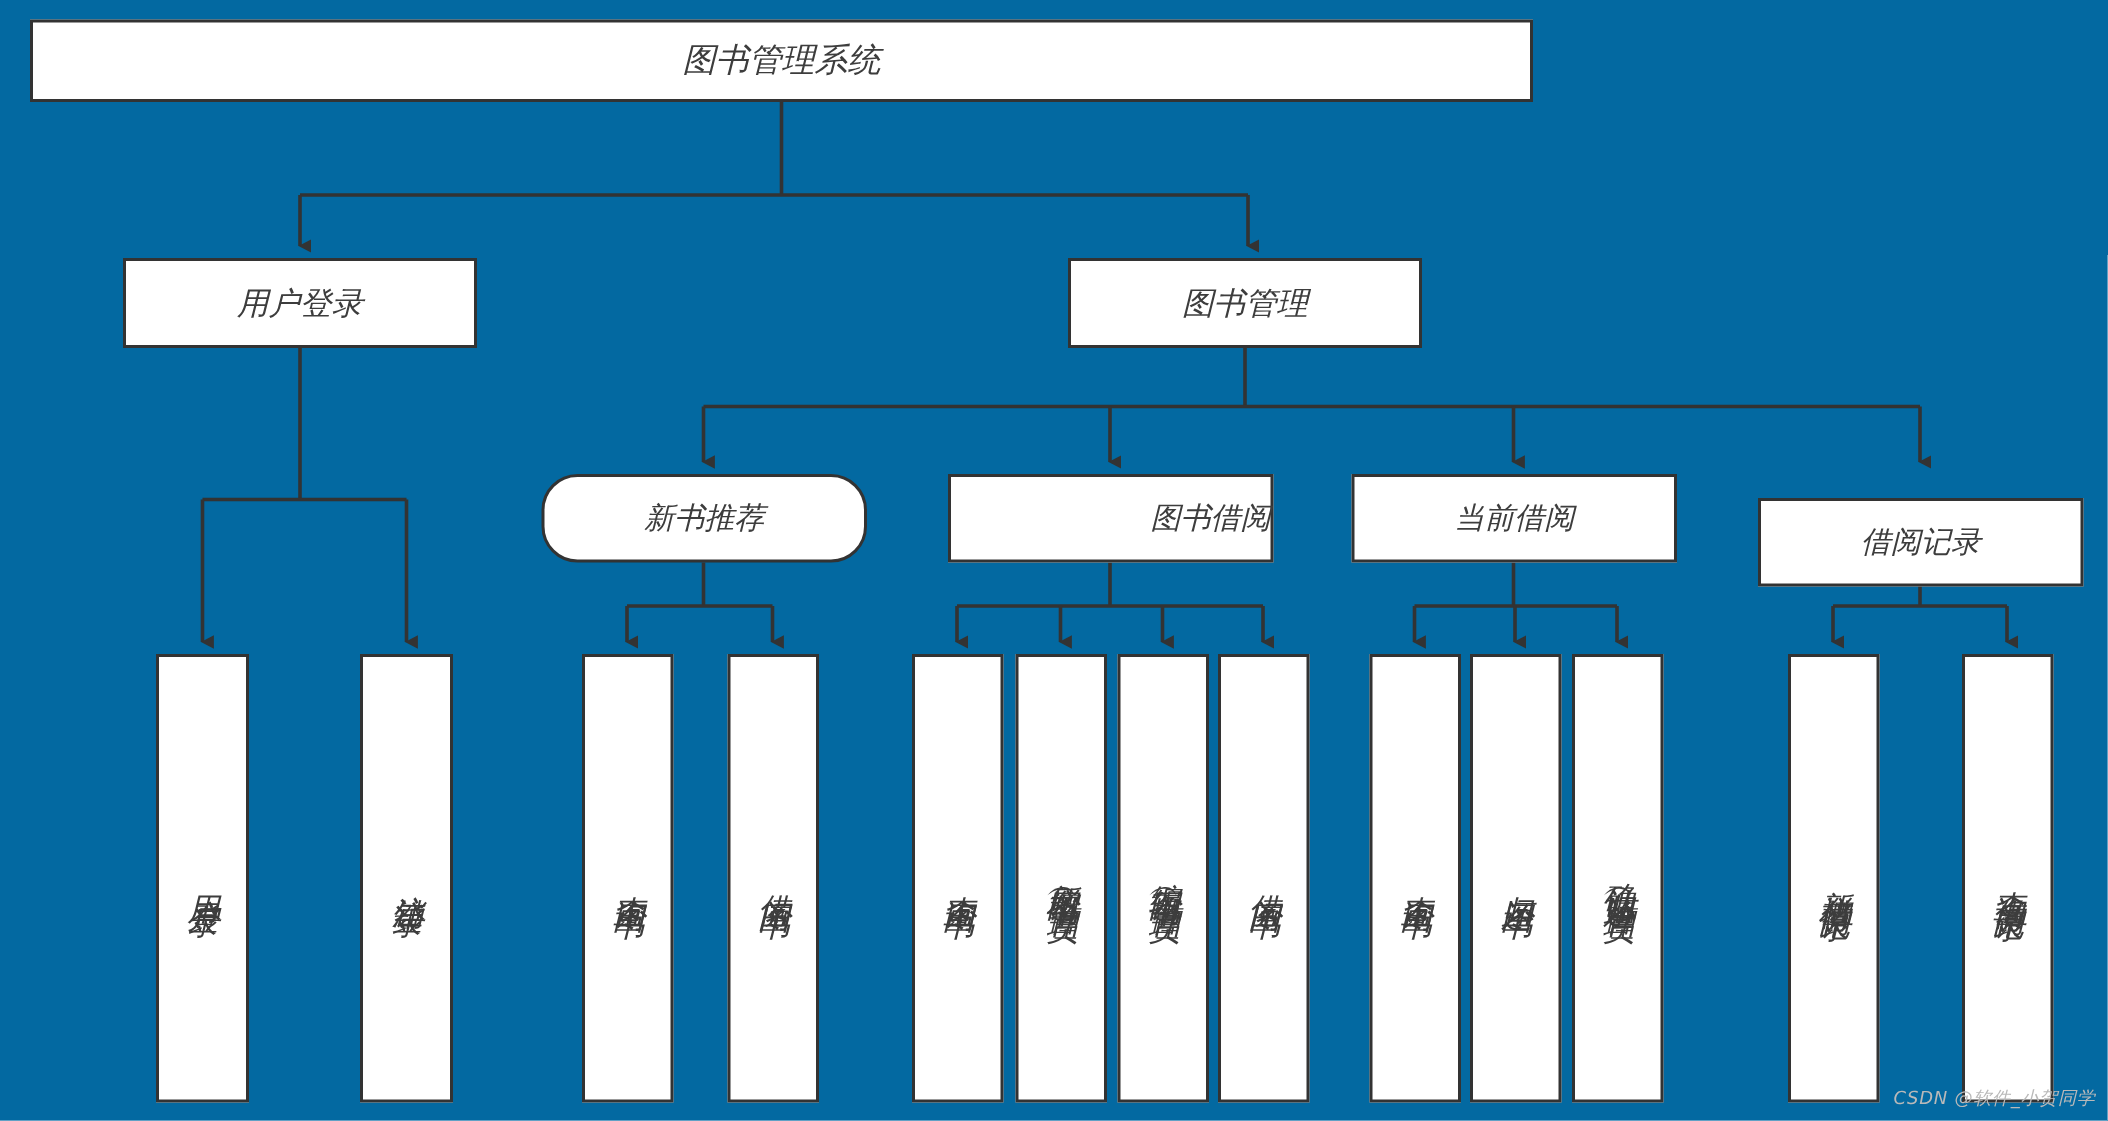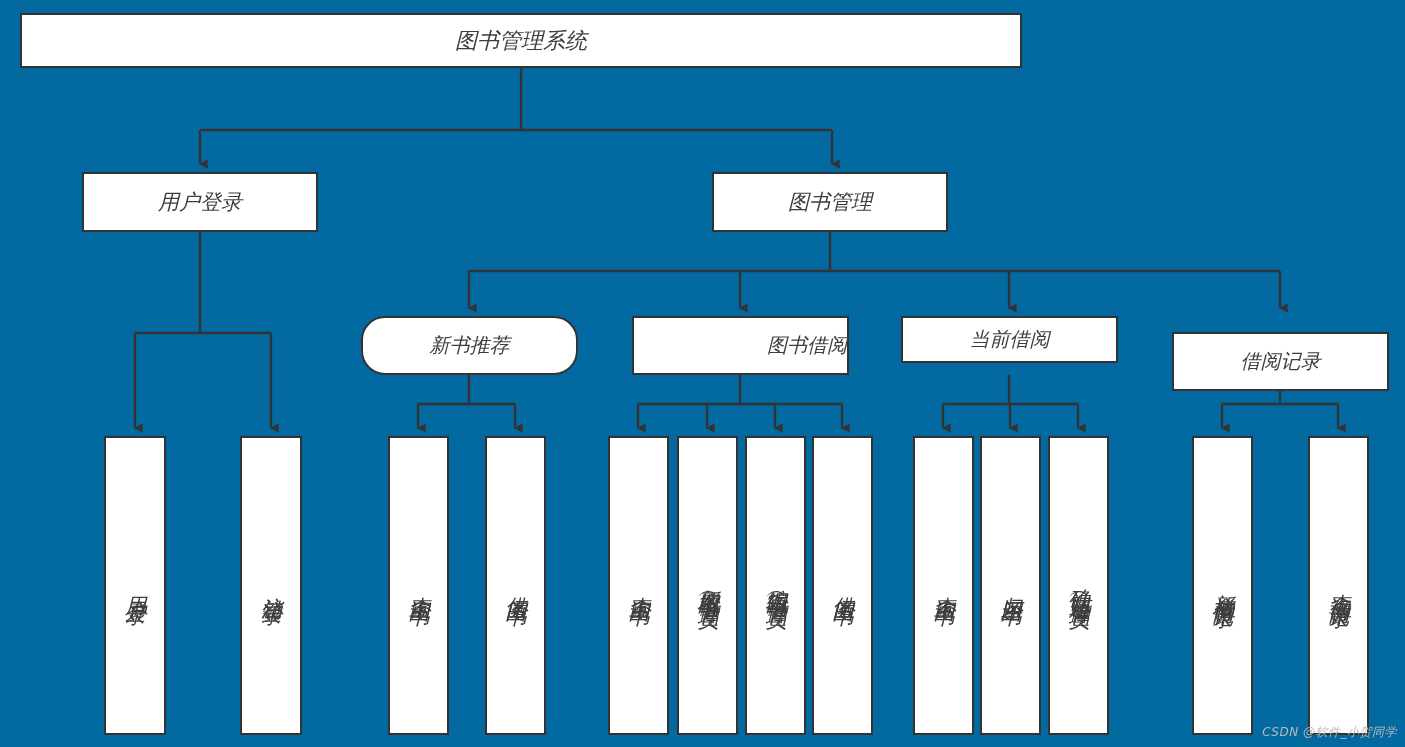--- a/index.html
+++ b/index.html
@@ -90,21 +90,21 @@
   <div class="node lvl1" style="left:712px;top:172px;width:236px;height:60px;">
     <span class="lbl">图书管理</span>
   </div>
 
   <div class="node lvl2" style="left:361px;top:316px;width:217px;height:59px;border-radius:24px;">
     <span class="lbl">新书推荐</span>
   </div>
   <div class="node lvl2" style="left:632px;top:316px;width:217px;height:59px;justify-content:flex-end;">
     <span class="lbl">图书借阅</span>
   </div>
-  <div class="node lvl2" style="left:901px;top:316px;width:217px;height:47px;">
+  <div class="node lvl2" style="left:901px;top:316px;width:217px;height:59px;">
     <span class="lbl">当前借阅</span>
   </div>
   <div class="node lvl2" style="left:1172px;top:332px;width:217px;height:59px;">
     <span class="lbl">借阅记录</span>
   </div>
 
   <div class="node leaf" style="left:104px;top:436px;width:62px;height:299px;">
     <span class="lbl">用户登录</span>
   </div>
   <div class="node leaf" style="left:240px;top:436px;width:62px;height:299px;">

